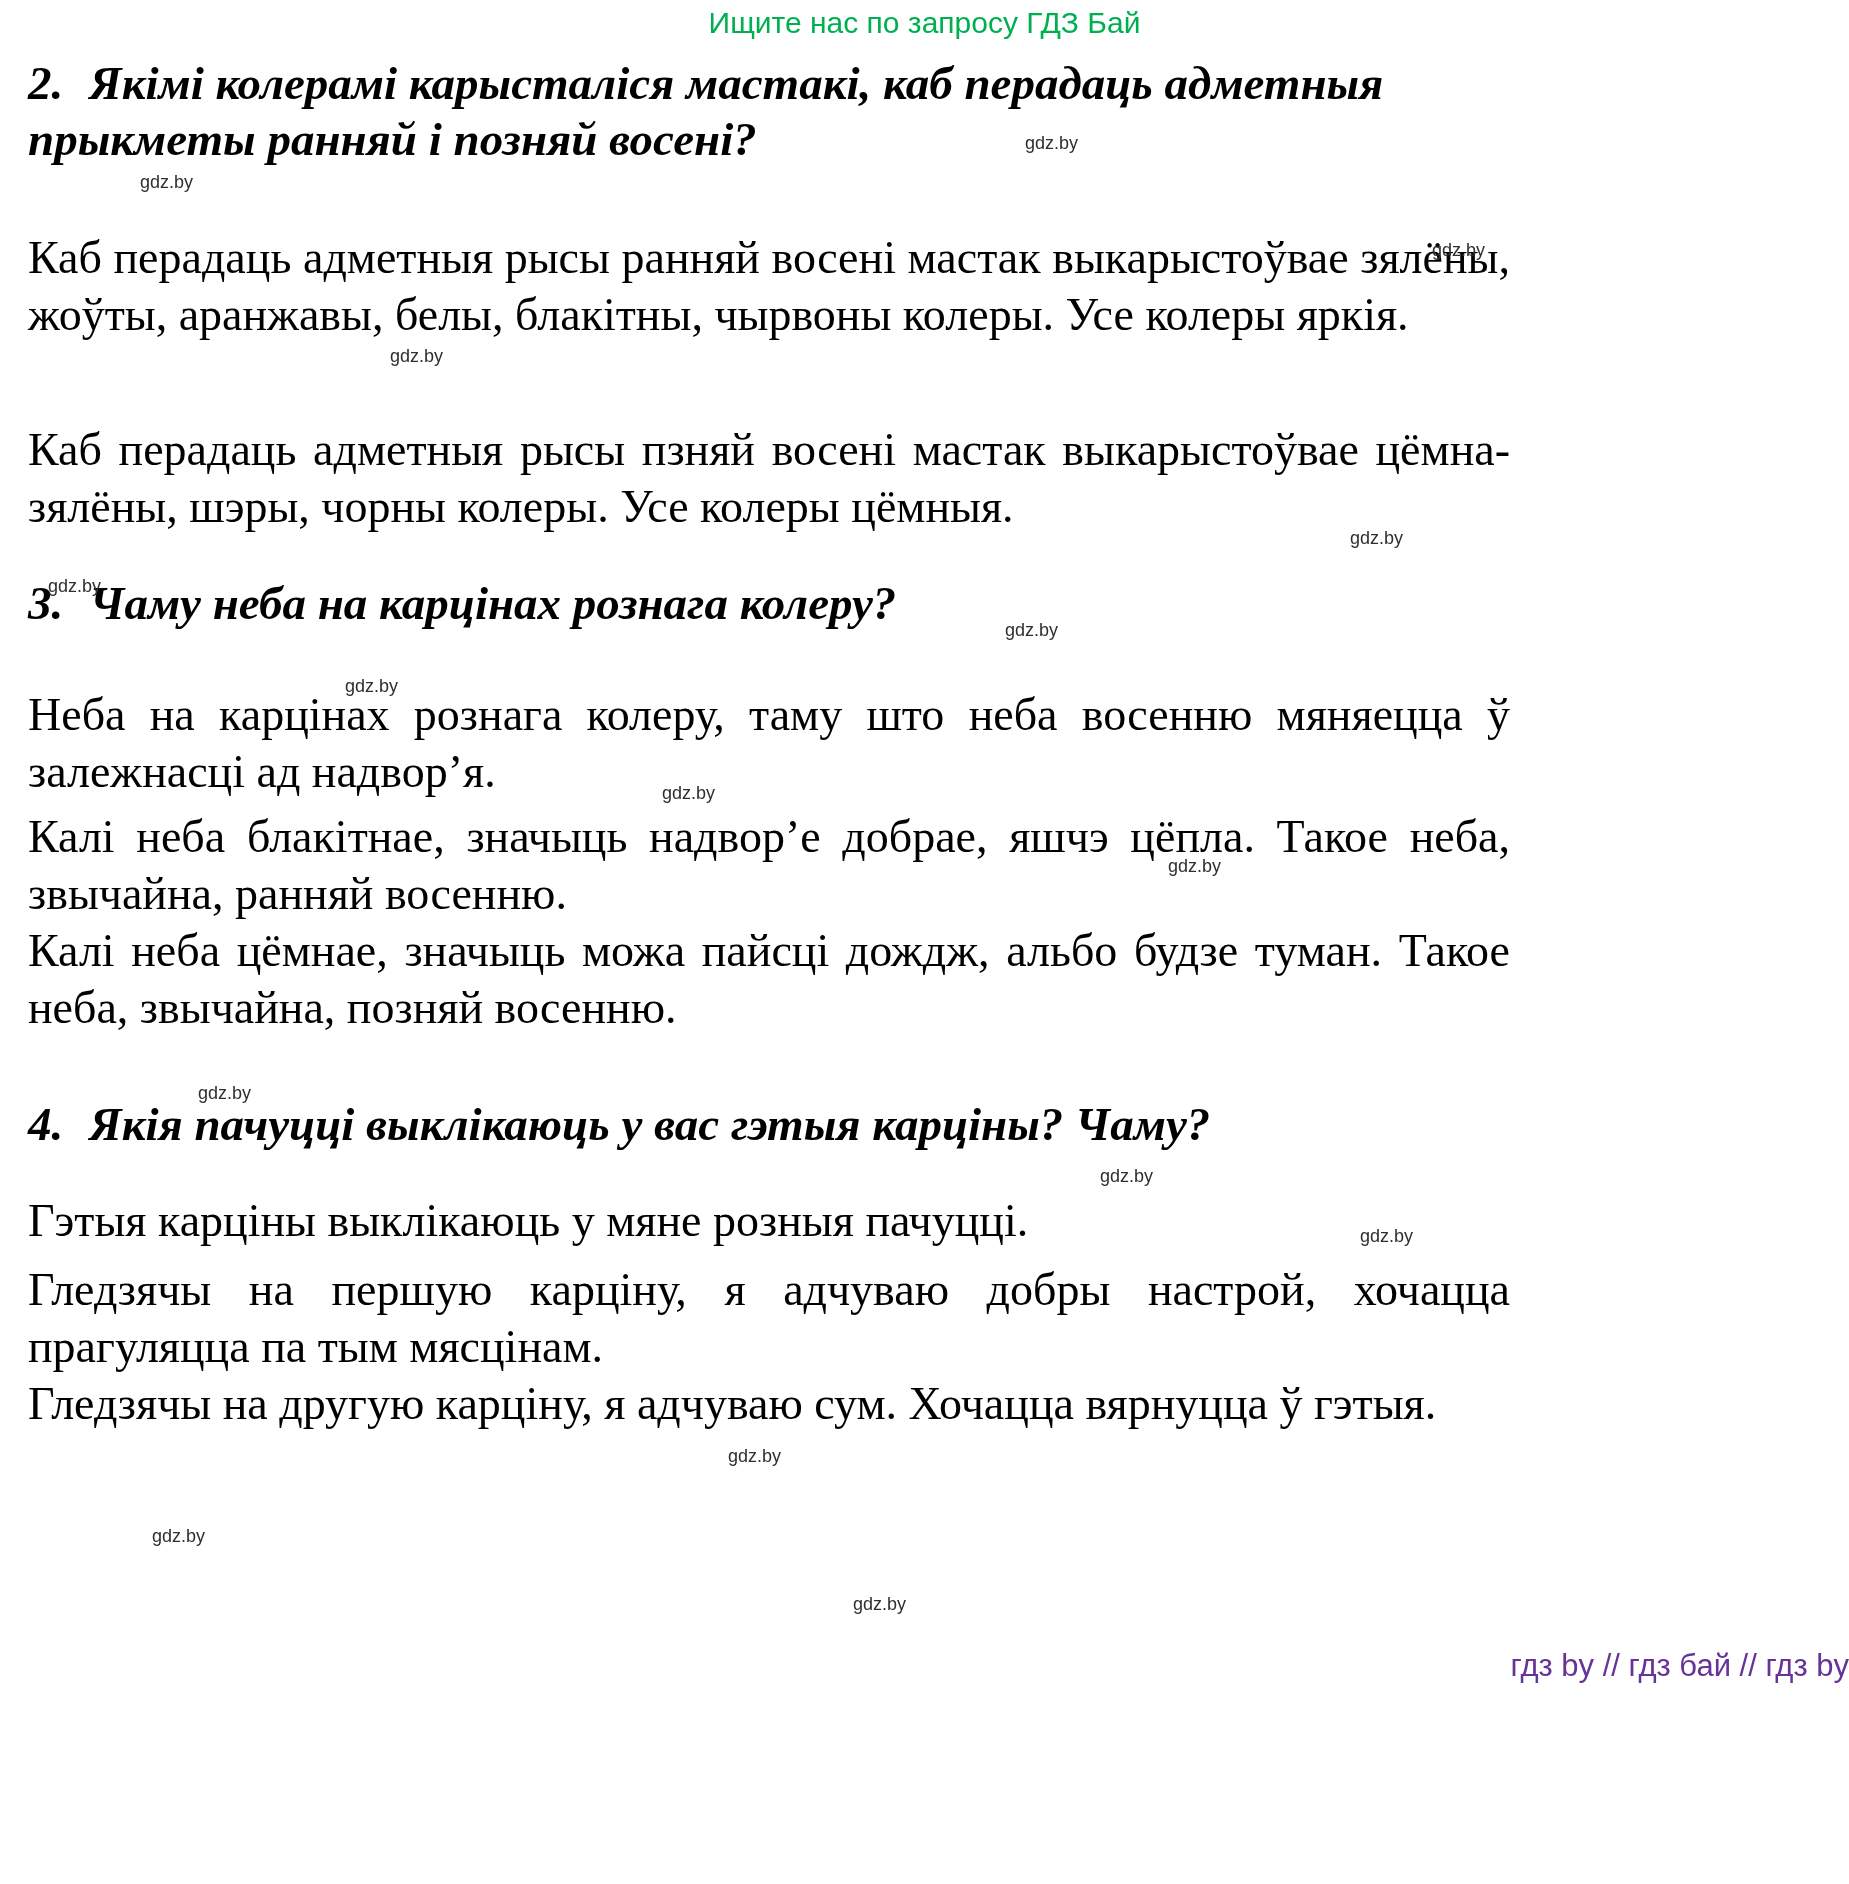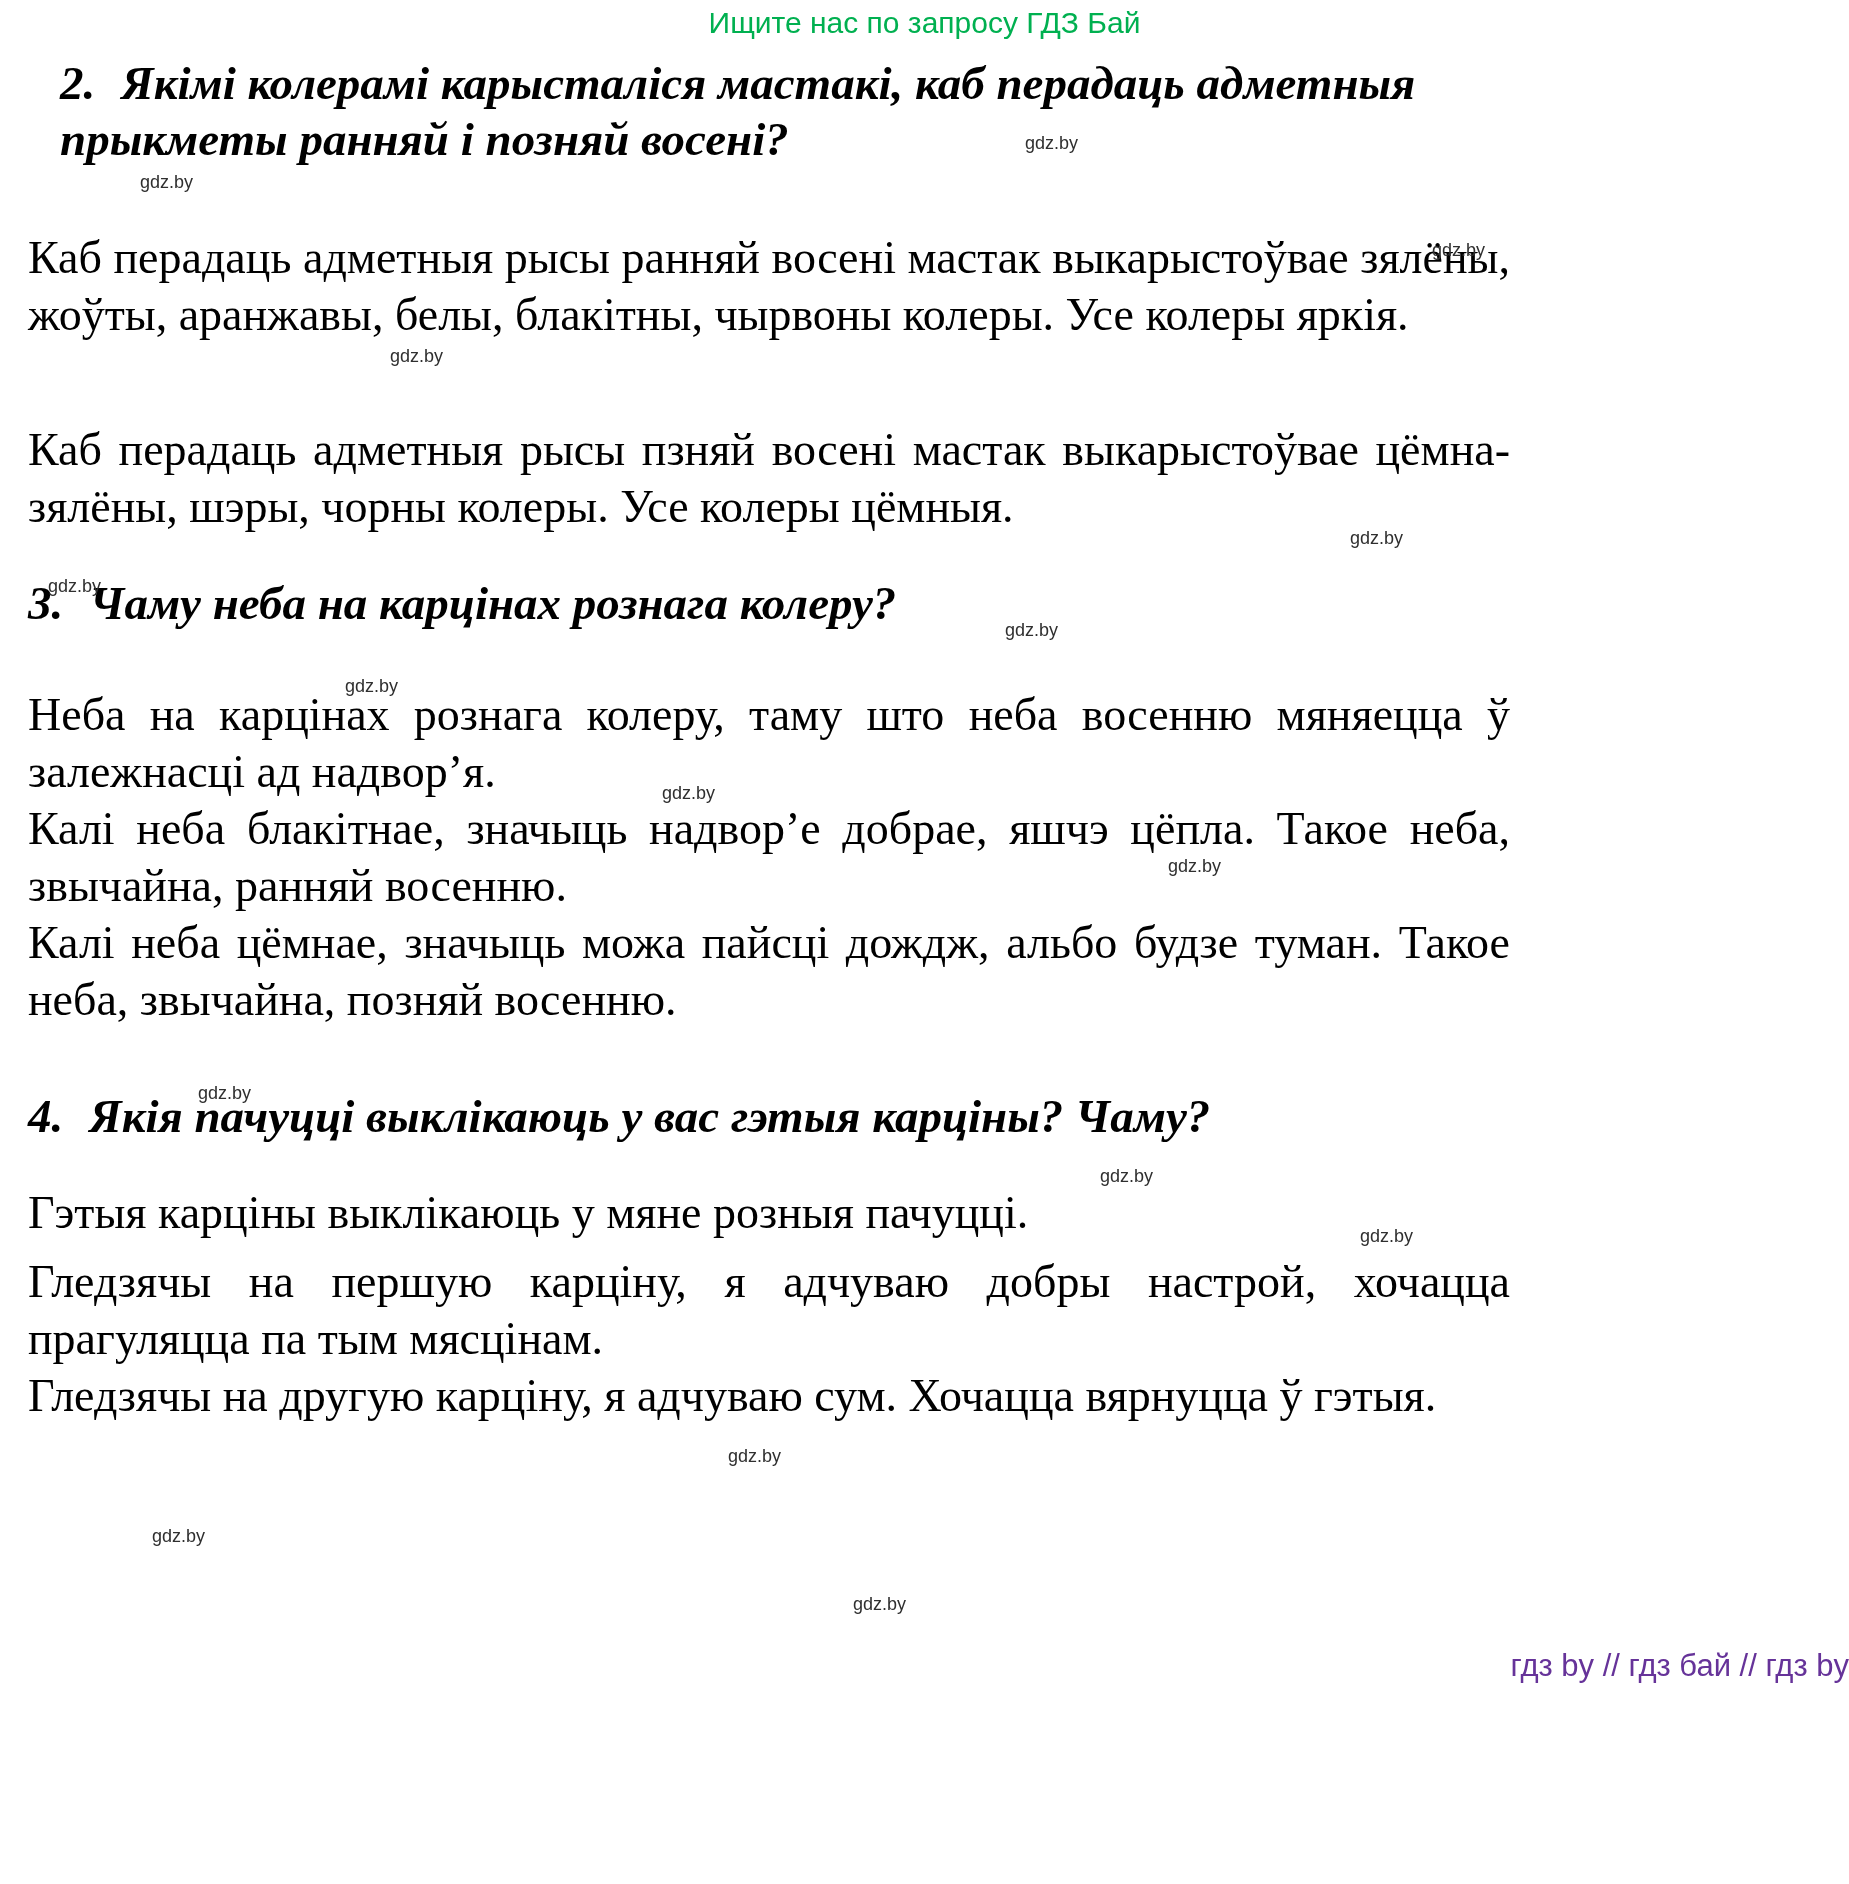--- a/index.html
+++ b/index.html
@@ -35,26 +35,26 @@
     font-style:italic;
     line-height:56px;
   }
   .qnum{display:inline-block;margin-right:26px;}
   .answer{
     font-size:46px;
     line-height:57px;
     text-align:justify;
     text-justify:inter-word;
   }
-  .content .block:nth-child(1){margin-top:0;margin-left:32px;}
+  .content .block:nth-child(1){margin-top:0;}
   .content .block:nth-child(2){margin-top:62px;}
   .content .block:nth-child(3){margin-top:78px;}
   .content .block:nth-child(4){margin-top:40px;}
   .content .block:nth-child(5){margin-top:55px;}
-  .content .block:nth-child(6){margin-top:0;}
+  .content .block:nth-child(6){margin-top:8px;}
   .content .block:nth-child(7){margin-top:0;}
   .content .block:nth-child(8){margin-top:60px;}
   .content .block:nth-child(9){margin-top:40px;}
   .content .block:nth-child(10){margin-top:12px;}
   .content .block:nth-child(11){margin-top:0;}
   .wm{
     position:absolute;
     font-family:"Liberation Sans","DejaVu Sans",sans-serif;
     font-size:18px;
     color:var(--wm,#2f2f2f);

